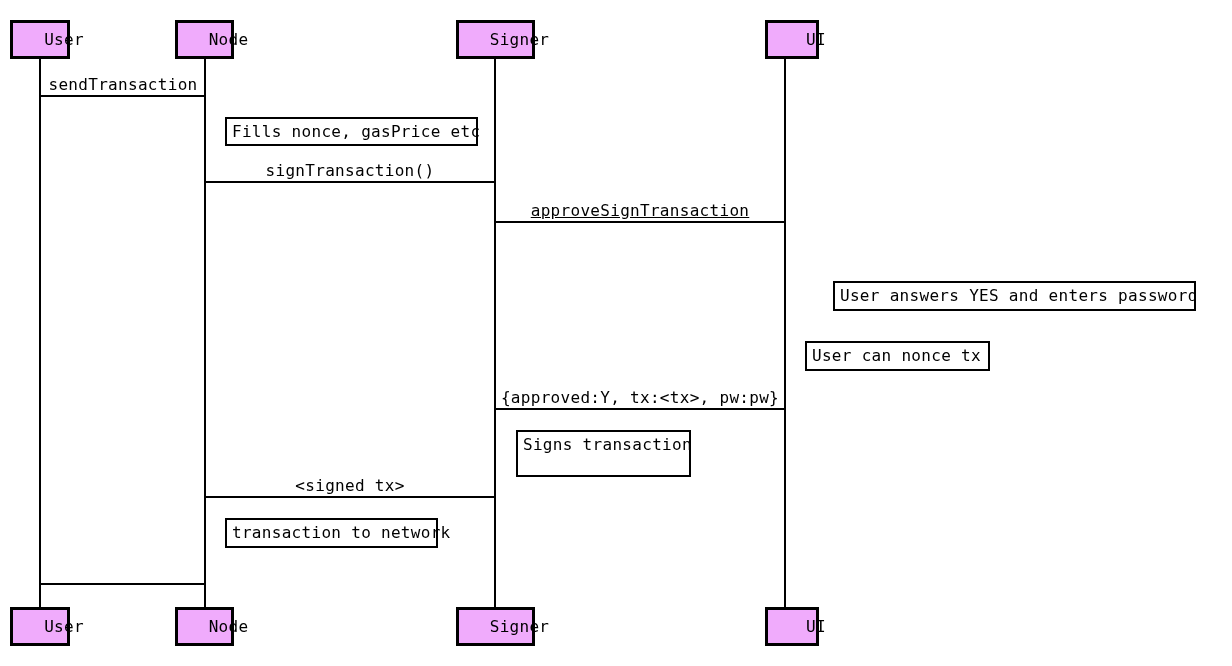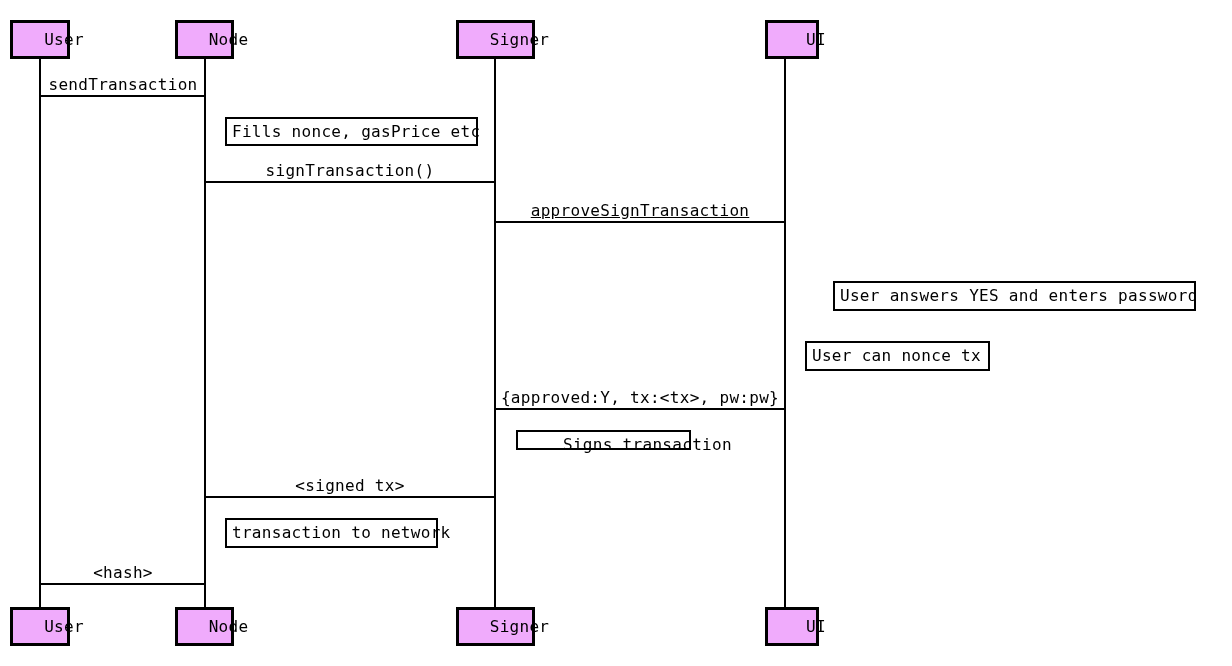--- a/index.html
+++ b/index.html
@@ -94,32 +94,31 @@
 
   <div class="msglabel" style="left:494px;top:201px;width:292px;text-decoration:underline;">approveSignTransaction</div>
   <div class="msgline" style="left:494px;top:221px;width:292px;"></div>
 
   <div class="msglabel" style="left:494px;top:388px;width:292px;">{approved:Y, tx:&lt;tx&gt;, pw:pw}</div>
   <div class="msgline" style="left:494px;top:408px;width:292px;"></div>
 
   <div class="msglabel" style="left:204px;top:476px;width:292px;">&lt;signed tx&gt;</div>
   <div class="msgline" style="left:204px;top:496px;width:292px;"></div>
 
-  <div class="msglabel" style="left:40px;top:563px;width:166px;">&lt;hash&gt;</div>
   <div class="msgline" style="left:40px;top:583px;width:166px;"></div>
 
   <div class="note" style="left:225px;top:117px;width:253px;height:29px;">
     <span style="line-height:25px;">Fills nonce, gasPrice etc</span>
   </div>
   <div class="note" style="left:805px;top:281px;width:363px;height:30px;margin-left:28px;">
     <span>User answers YES and enters password</span>
   </div>
   <div class="note" style="left:805px;top:341px;width:185px;height:30px;">
     <span>User can nonce tx</span>
   </div>
-  <div class="note" style="left:516px;top:430px;width:175px;height:20px;padding-left:40px;">
+  <div class="note" style="left:516px;top:430px;width:175px;height:47px;">
     <span>Signs transaction</span>
   </div>
   <div class="note" style="left:225px;top:518px;width:213px;height:30px;">
     <span>transaction to network</span>
   </div>
 
 </div>
 
 </body></html>

